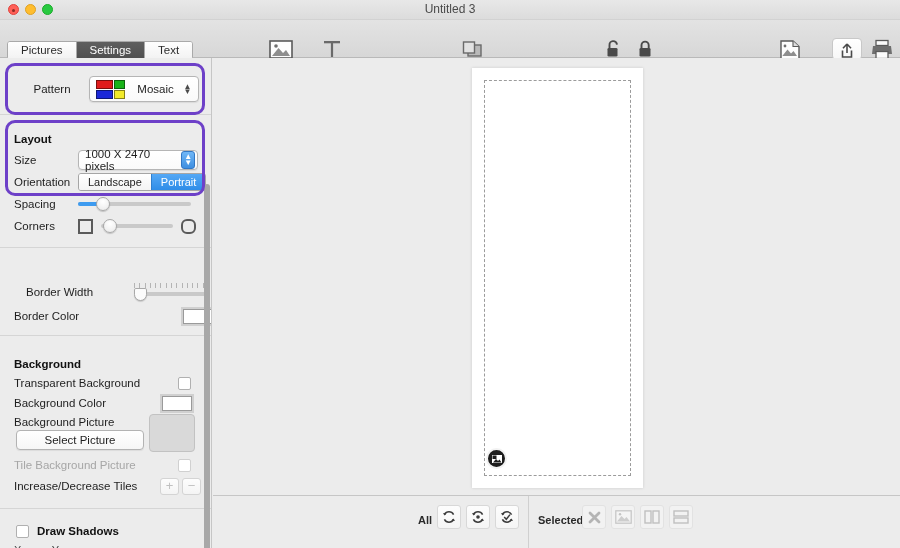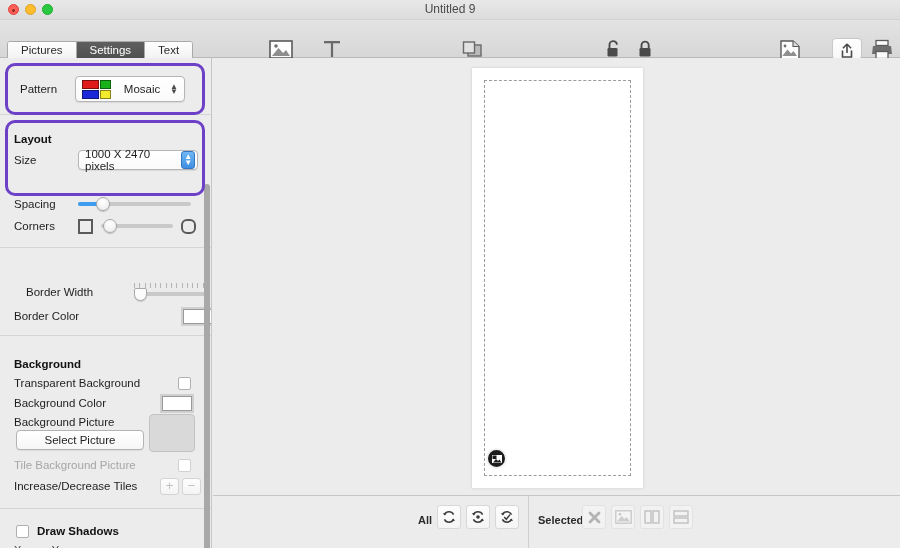--- a/index.html
+++ b/index.html
@@ -221,21 +221,21 @@
 </style>
 </head>
 <body>
 
 <div class="titlebar">
   <div class="traffic">
     <span class="tl red"></span>
     <span class="tl yellow"></span>
     <span class="tl green"></span>
   </div>
-  <div class="win-title">Untitled 9</div>
+  <div class="win-title">Untitled 3</div>
 </div>
 
 <div class="toolbar">
 
   <div class="segmented">
     <div class="seg">Pictures</div>
     <div class="seg active">Settings</div>
     <div class="seg">Text</div>
   </div>
 
@@ -319,21 +319,21 @@
         <path d="M3 7 H21 L22 15 H2 Z" fill="#6f6f6f"></path>
         <rect x="6" y="12.5" width="12" height="7" fill="#fbfbfb" stroke="#5a5a5a" stroke-width="1.3"></rect>
       </svg>
     </div>
     <div class="tb-lbl">Print</div>
   </div>
 </div>
 
 <div class="sidebar">
 
-  <div class="sb-row" style="top:20px;">
+  <div class="sb-row" style="top:20px;justify-content:center;">
     <span class="sb-label" style="margin-left:20px;width:55px;">Pattern</span>
     <div class="popup" style="width:110px;height:26px;padding:0 6px;justify-content:space-between;">
       <div class="mosaic">
         <i style="background:#e01b1b"></i>
           <i style="background:#19b319"></i>
         <i style="background:#1b28d8"></i>
           <i style="background:#f2ea2a"></i>
       </div>
       <span style="flex:1;text-align:center;">Mosaic</span>
       <span class="stepper-arrows">
@@ -353,20 +353,27 @@
     <span class="sb-label" style="margin-left:14px;width:64px;">Size</span>
     <div class="popup" style="width:120px;height:20px;padding:0 2px 0 6px;justify-content:space-between;">
       <span>1000 X 2470 pixels</span>
       <span class="blue-stepper">
         <span>▲</span>
           <span>▼</span>
       </span>
     </div>
   </div>
 
+  <div class="sb-row" style="top:113px;">
+    <span class="sb-label" style="margin-left:14px;width:64px;">Orientation</span>
+    <div class="orient">
+      <div>Landscape</div>
+      <div class="on">Portrait</div>
+    </div>
+  </div>
 
   <div class="sb-row" style="top:135px;">
     <span class="sb-label" style="margin-left:14px;width:64px;">Spacing</span>
     <div class="slider" style="width:113px;">
       <div class="track">
         <div class="fill" style="width:19%;"></div>
       </div>
       <div class="knob" style="left:16%;"></div>
     </div>
   </div>

